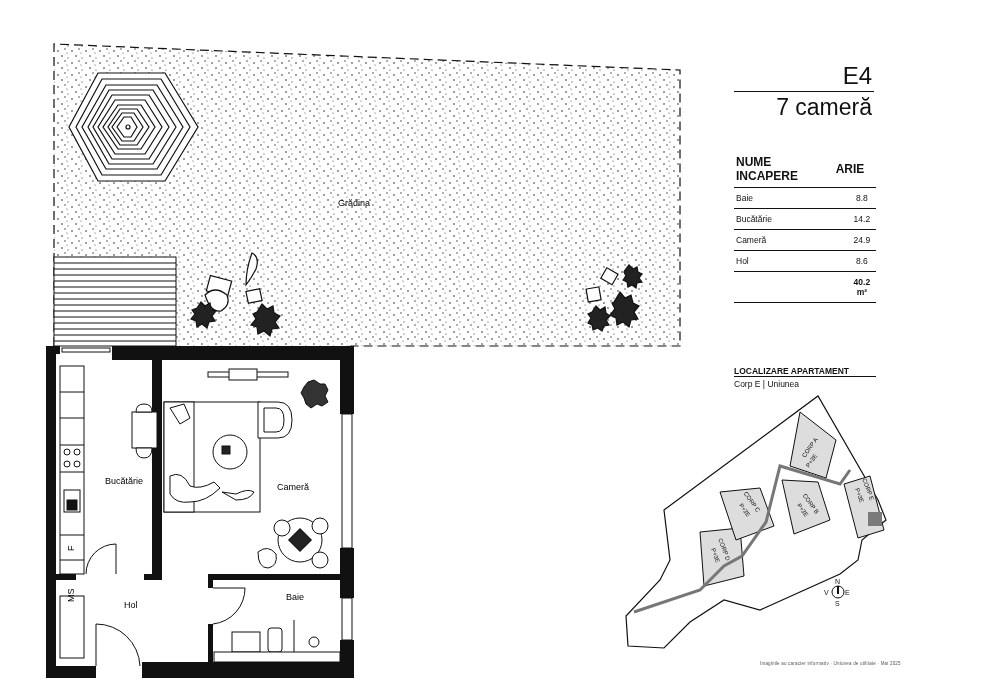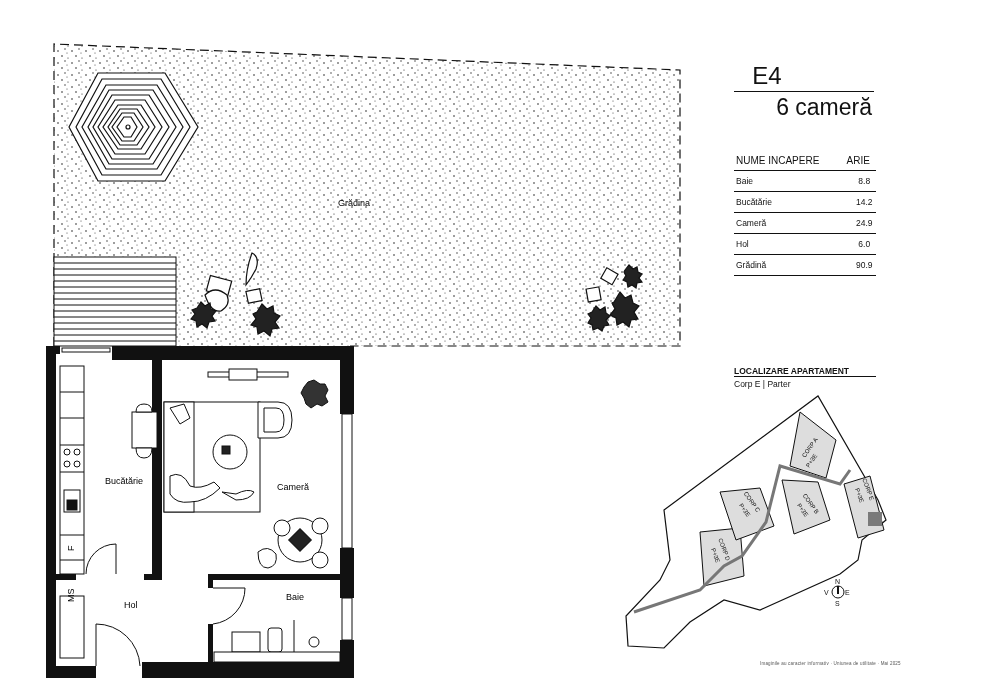--- a/index.html
+++ b/index.html
@@ -1,24 +1,24 @@
 <!DOCTYPE html>
 <html><head>
 <meta charset="utf-8">
 <style>
   html,body{margin:0;padding:0;background:#fff;}
   body{width:990px;height:700px;position:relative;overflow:hidden;font-family:"Liberation Sans",sans-serif;color:#111;}
   .abs{position:absolute;}
   #plan{position:absolute;left:0;top:0;}
-  .title-code{left:698px;top:62px;width:138px;text-align:center;font-size:24px;font-weight:400;}
+  .title-code{left:734px;top:62px;width:138px;text-align:right;font-size:24px;font-weight:400;}
   .title-rule{left:734px;top:91px;width:140px;height:0;border-top:1.5px solid #111;}
   .title-sub{left:734px;top:94px;width:138px;text-align:right;font-size:23px;}
   table.area{position:absolute;left:734px;top:153px;width:142px;border-collapse:collapse;font-size:8.5px;}
-  table.area th{font-weight:400;text-align:left;padding:2px 0 4px 2px;border-bottom:1.3px solid #111;font-size:10px;}
-  table.area th.r{text-align:center;}
+  table.area th{font-weight:700;text-align:left;padding:2px 0 4px 2px;border-bottom:1.3px solid #111;font-size:12px;}
+  table.area th.r{text-align:left;}
   table.area td{padding:5px 0 5px 2px;border-bottom:1.3px solid #111;height:9px;}
   table.area td.r{text-align:center;padding-left:14px;}
   table.area tr.total td.r{font-weight:700;}
   .loc-title{left:734px;top:366px;font-size:8.5px;font-weight:700;letter-spacing:0;}
   .loc-rule{left:734px;top:376px;width:142px;border-top:1.2px solid #111;}
   .loc-sub{left:734px;top:379px;font-size:8.5px;}
   .footer{left:760px;top:661px;font-size:4.5px;color:#555;letter-spacing:0.2px;}
   .room{font-size:9px;color:#222;}
 </style>
 </head>
@@ -209,21 +209,21 @@
     <line x1="838" y1="586" x2="838" y2="594" stroke-width="2"></line>
     <text x="835" y="584" fill="#111" stroke="none">N</text>
     <text x="835" y="606" fill="#111" stroke="none">S</text>
     <text x="845" y="595" fill="#111" stroke="none">E</text>
     <text x="824" y="595" fill="#111" stroke="none">V</text>
   </g>
 </svg>
 
 <div class="abs title-code">E4</div>
 <div class="abs title-rule"></div>
-<div class="abs title-sub">6 cameră</div>
+<div class="abs title-sub">7 cameră</div>
 
 <table class="area">
   <thead>
     <tr>
       <th>NUME INCAPERE</th>
       <th class="r">ARIE</th>
     </tr>
   </thead>
   <tbody>
     <tr>
@@ -233,26 +233,26 @@
     <tr>
       <td>Bucătărie</td>
       <td class="r">14.2</td>
     </tr>
     <tr>
       <td>Cameră</td>
       <td class="r">24.9</td>
     </tr>
     <tr>
       <td>Hol</td>
-      <td class="r">6.0</td>
-    </tr>
-    <tr>
-      <td>Grădină</td>
-      <td class="r">90.9</td>
+      <td class="r">8.6</td>
+    </tr>
+    <tr class="total">
+      <td></td>
+      <td class="r">40.2 m²</td>
     </tr>
   </tbody>
 </table>
 
 <div class="abs loc-title">LOCALIZARE APARTAMENT</div>
 <div class="abs loc-rule"></div>
-<div class="abs loc-sub">Corp E | Parter</div>
+<div class="abs loc-sub">Corp E | Uniunea</div>
 
 <div class="abs footer">Imaginile au caracter informativ · Uniunea de utilitate · Mai 2025</div>
 
 </body></html>

